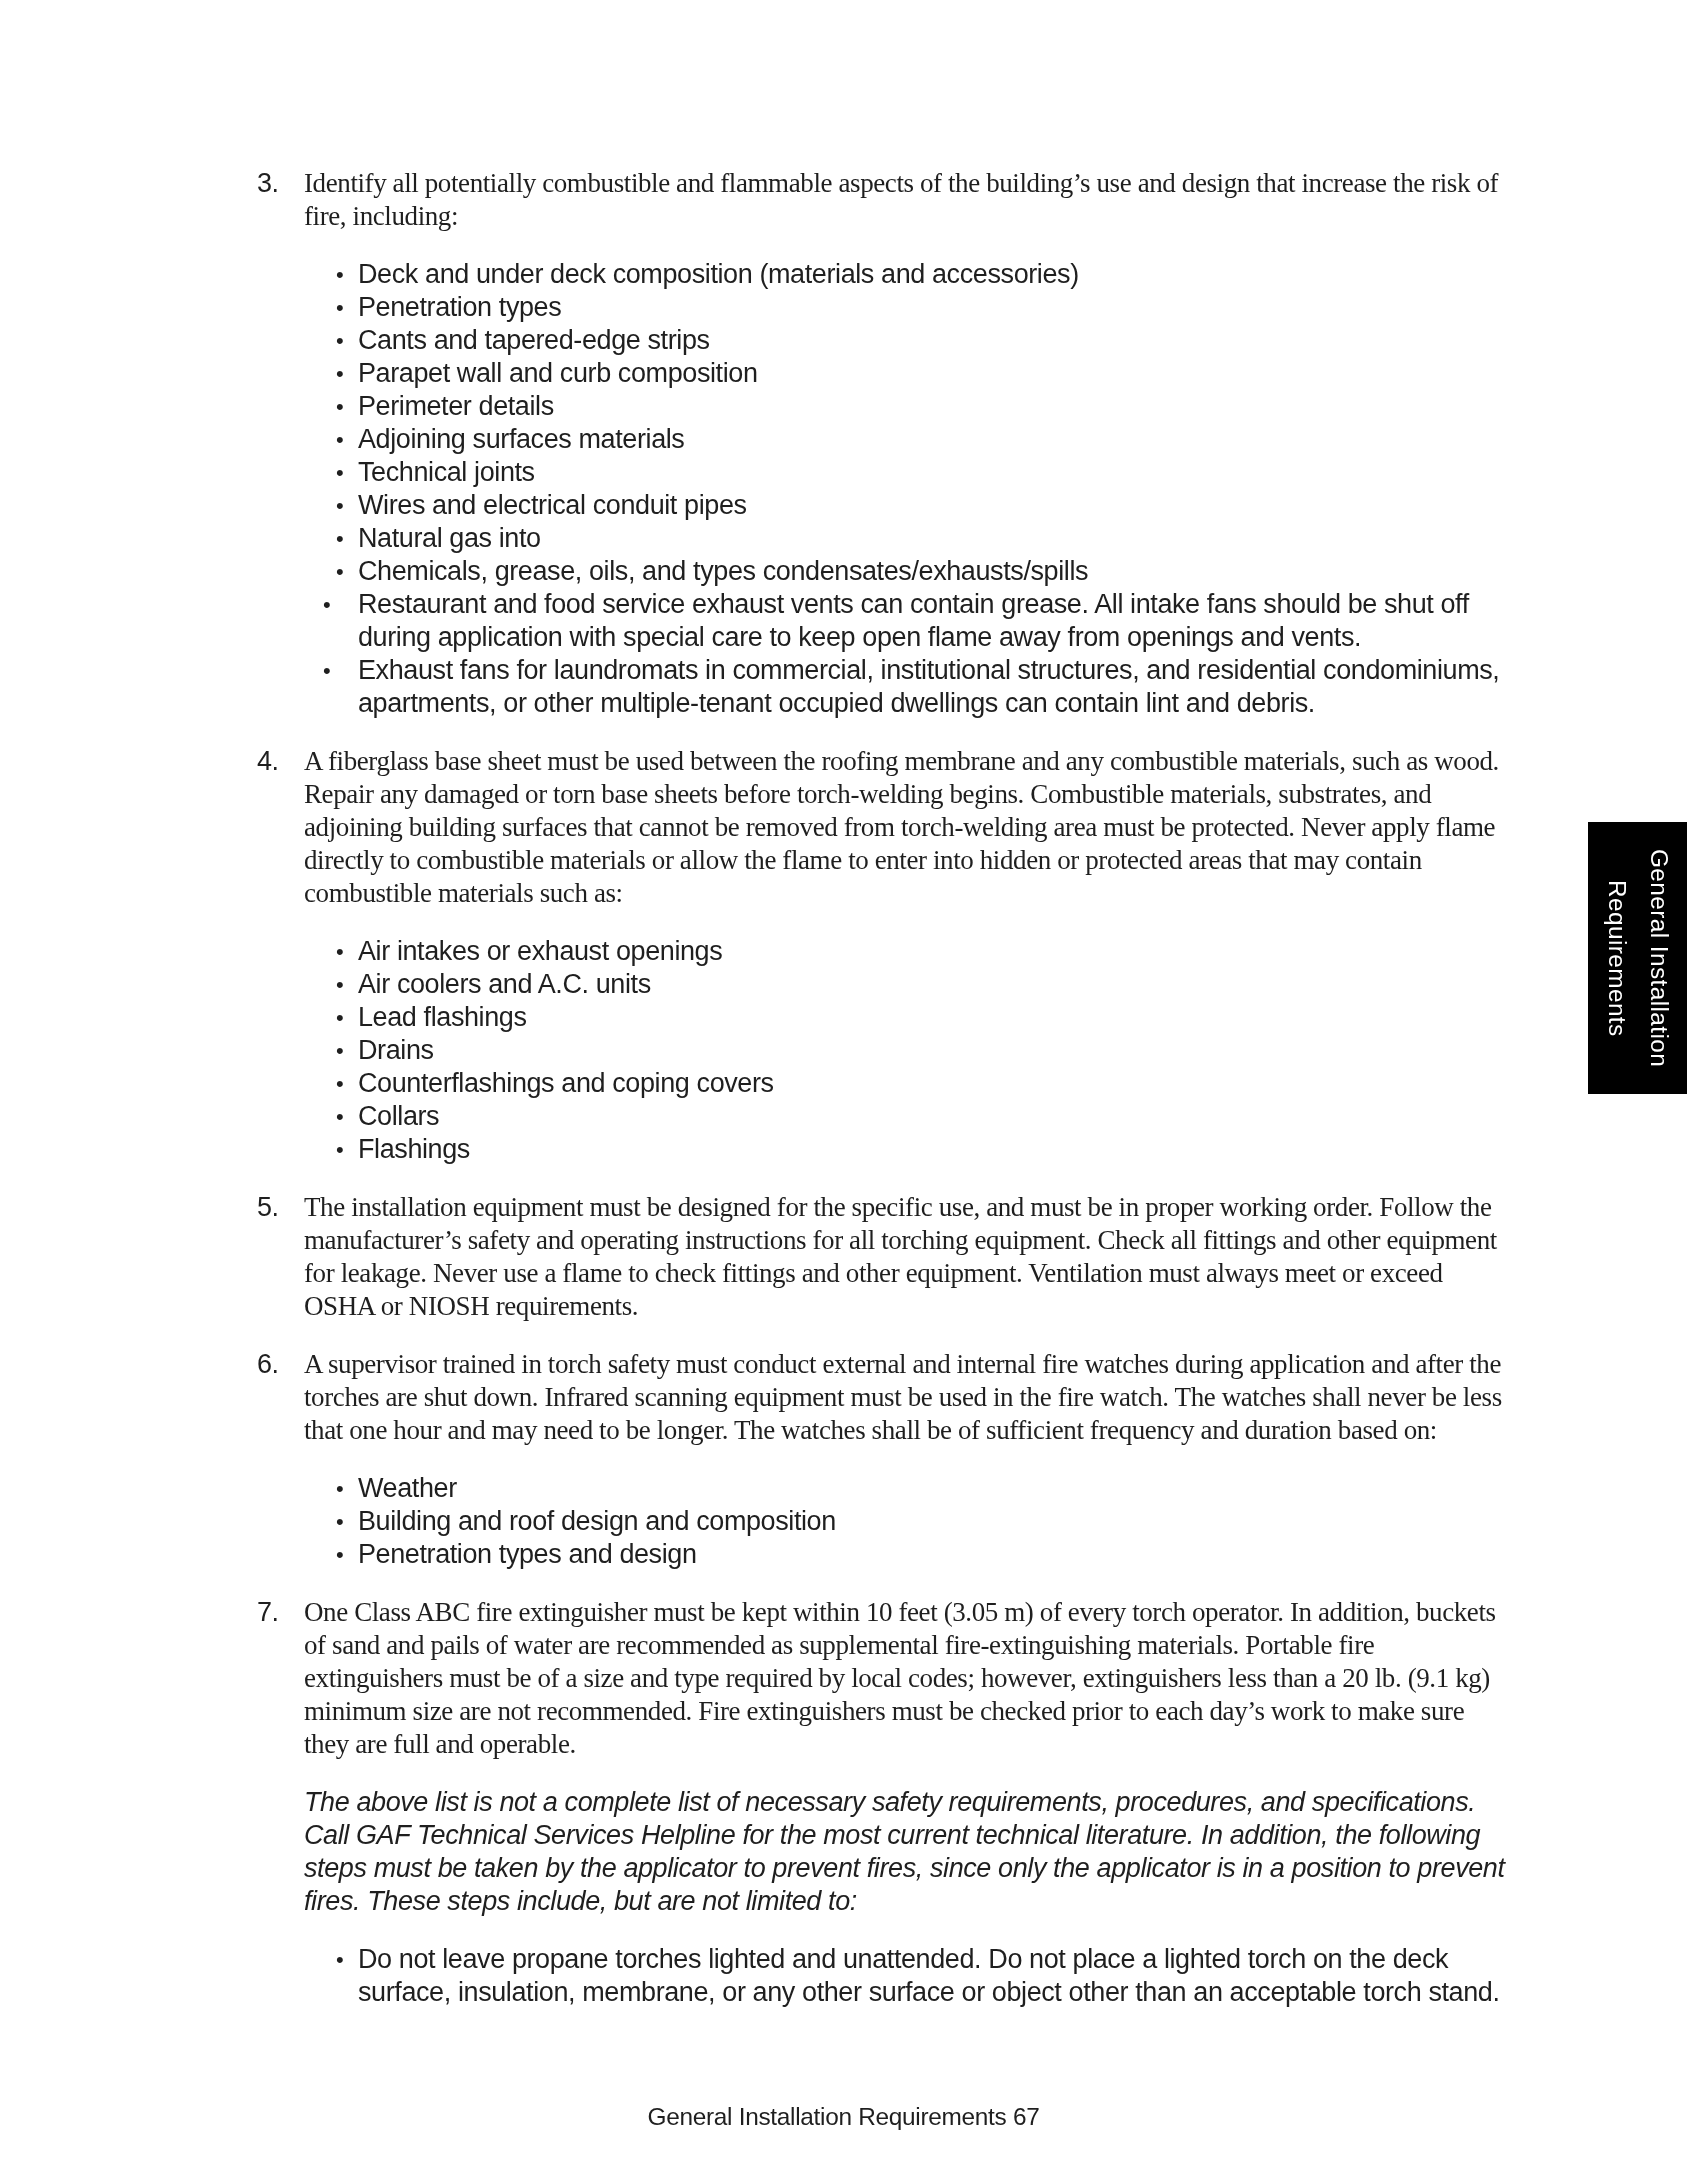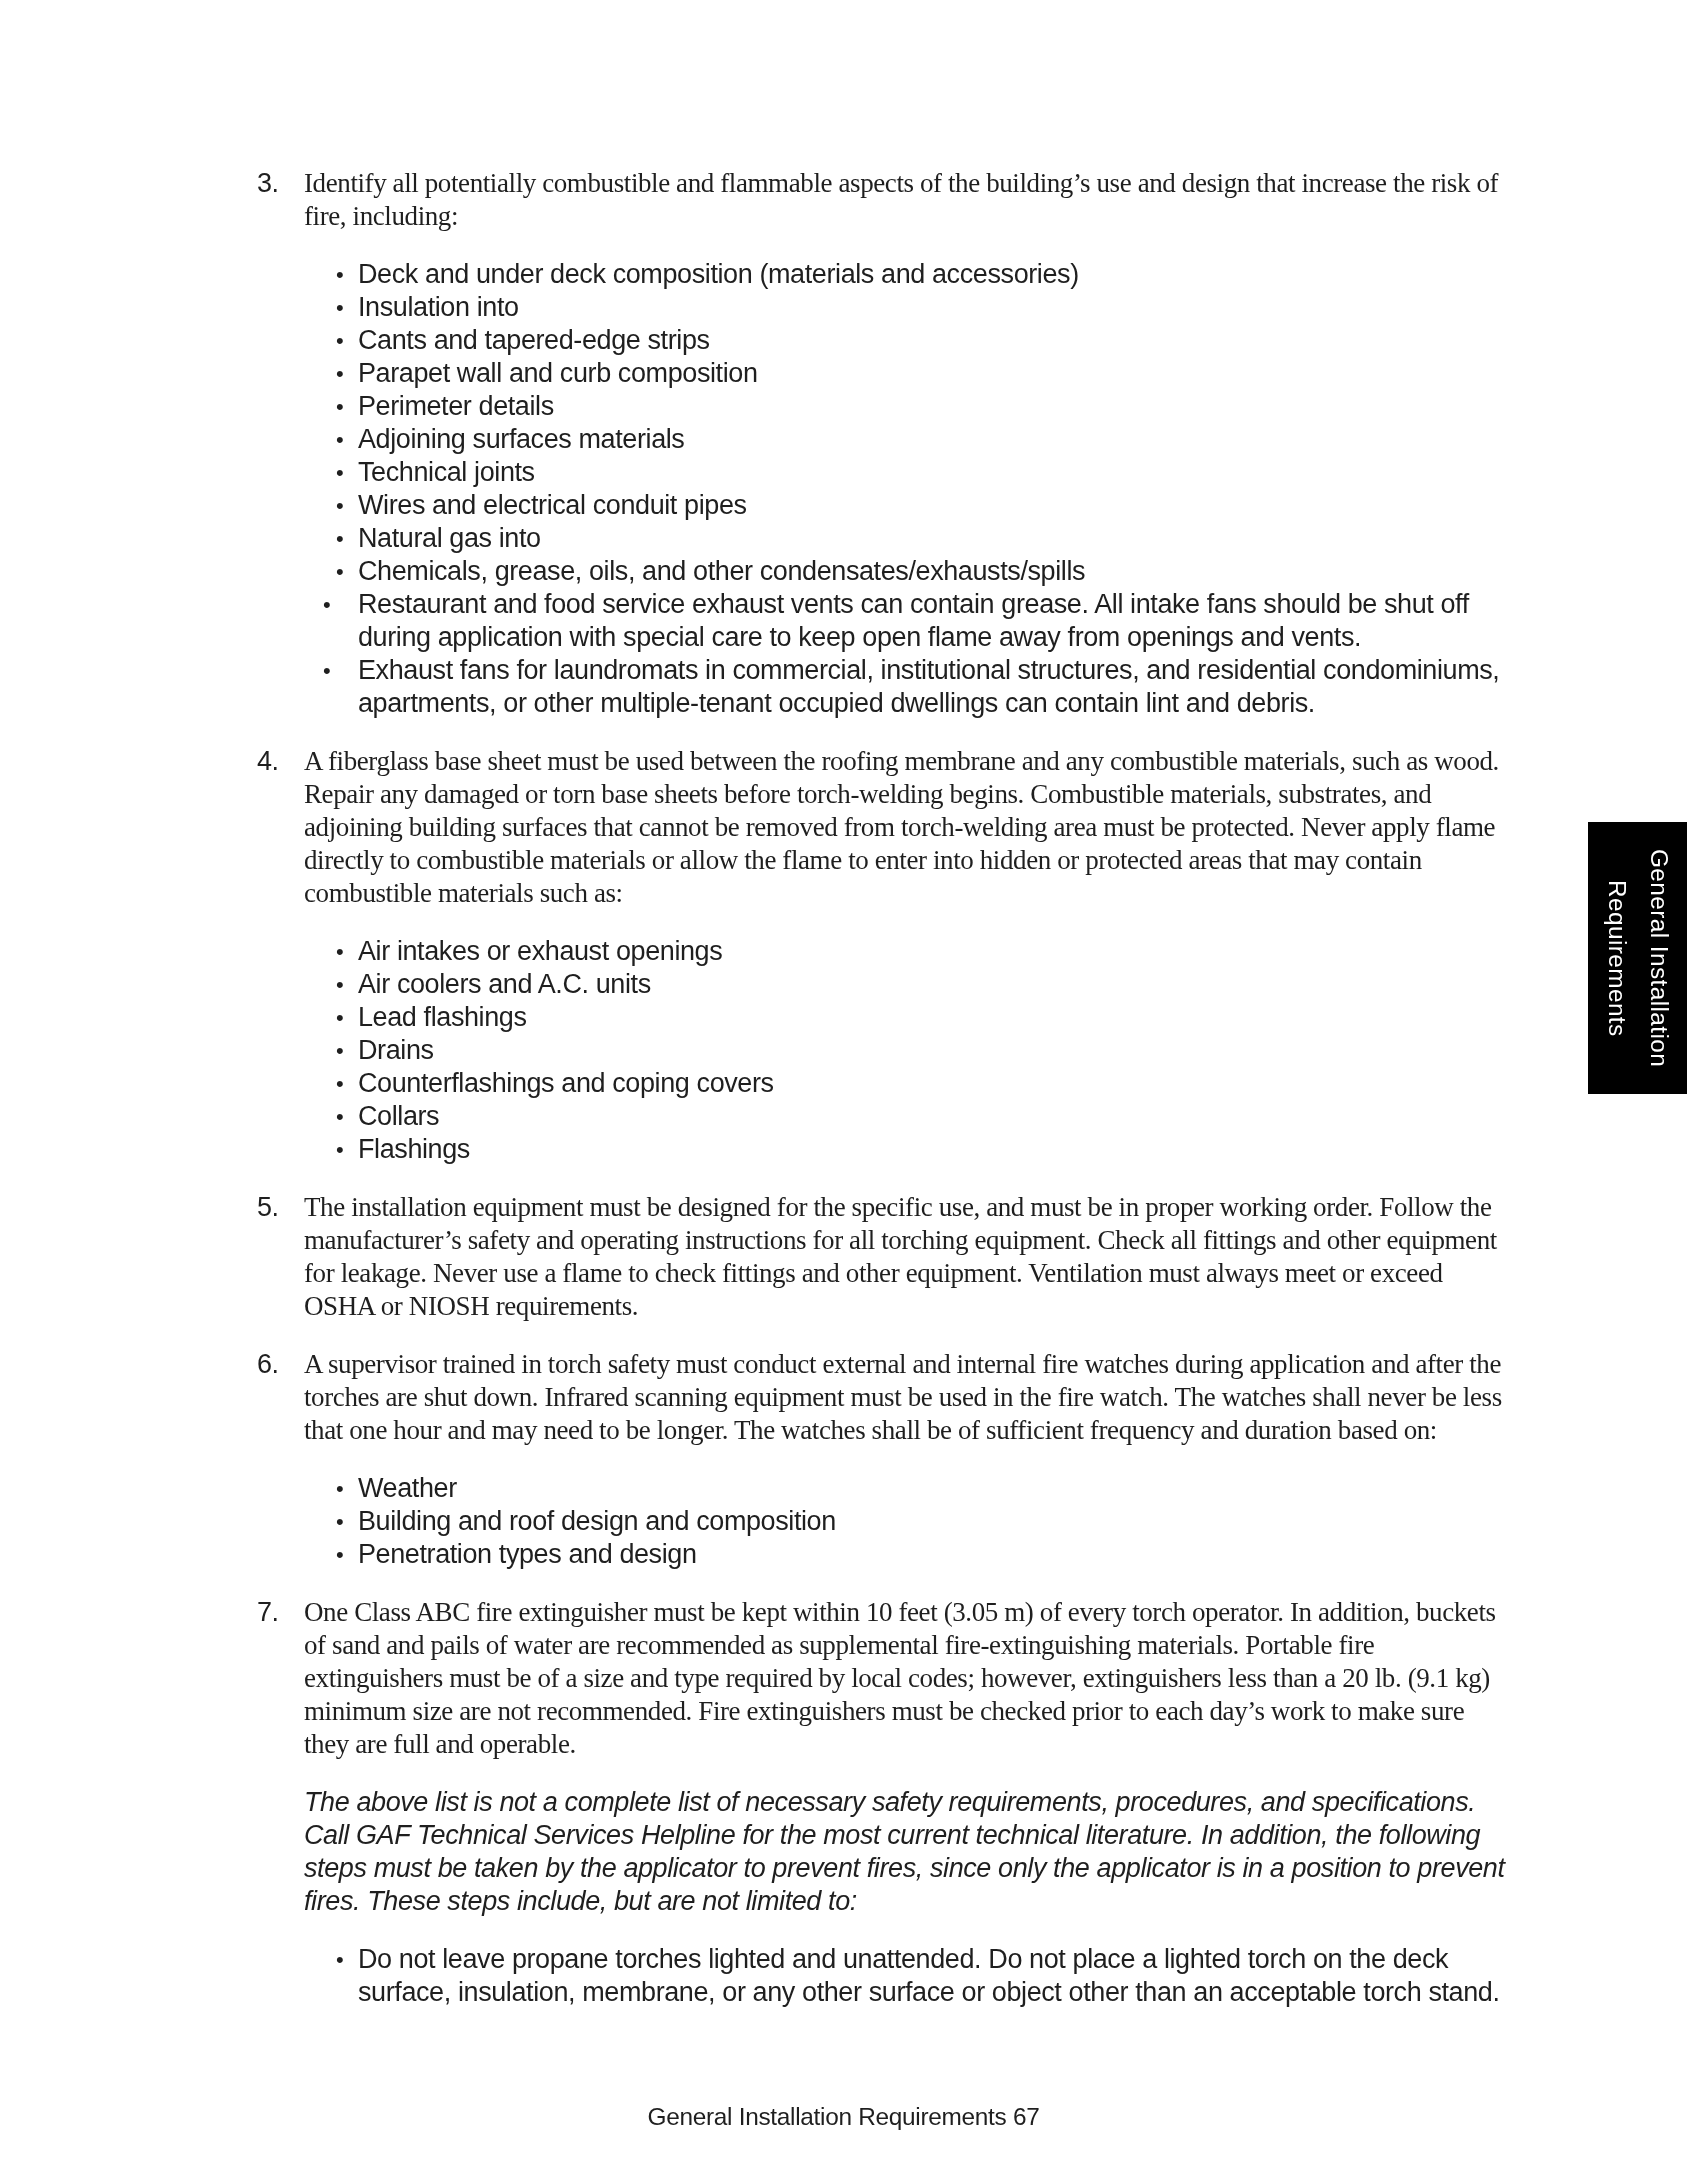--- a/index.html
+++ b/index.html
@@ -71,21 +71,21 @@
         <span class="item-number">3.</span>
         <span class="item-text">Identify all potentially combustible and flammable aspects of the building’s use and design that increase the risk of fire, including:</span>
       </div>
       <div class="bullet-group">
         <div class="bullet-item">
           <span class="bullet-dot">•</span>
           <span class="bullet-text">Deck and under deck composition (materials and accessories)</span>
         </div>
         <div class="bullet-item">
           <span class="bullet-dot">•</span>
-          <span class="bullet-text">Insulation into</span>
+          <span class="bullet-text">Penetration types</span>
         </div>
         <div class="bullet-item">
           <span class="bullet-dot">•</span>
           <span class="bullet-text">Cants and tapered-edge strips</span>
         </div>
         <div class="bullet-item">
           <span class="bullet-dot">•</span>
           <span class="bullet-text">Parapet wall and curb composition</span>
         </div>
         <div class="bullet-item">
@@ -103,21 +103,21 @@
         <div class="bullet-item">
           <span class="bullet-dot">•</span>
           <span class="bullet-text">Wires and electrical conduit pipes</span>
         </div>
         <div class="bullet-item">
           <span class="bullet-dot">•</span>
           <span class="bullet-text">Natural gas into</span>
         </div>
         <div class="bullet-item">
           <span class="bullet-dot">•</span>
-          <span class="bullet-text">Chemicals, grease, oils, and other condensates/exhausts/spills</span>
+          <span class="bullet-text">Chemicals, grease, oils, and types condensates/exhausts/spills</span>
         </div>
         <div class="bullet-item outdent">
           <span class="bullet-dot">•</span>
           <span class="bullet-text">Restaurant and food service exhaust vents can contain grease. All intake fans should be shut off during application with special care to keep open flame away from openings and vents.</span>
         </div>
         <div class="bullet-item outdent">
           <span class="bullet-dot">•</span>
           <span class="bullet-text">Exhaust fans for laundromats in commercial, institutional structures, and residential condominiums, apartments, or other multiple-tenant occupied dwellings can contain lint and debris.</span>
         </div>
       </div>

